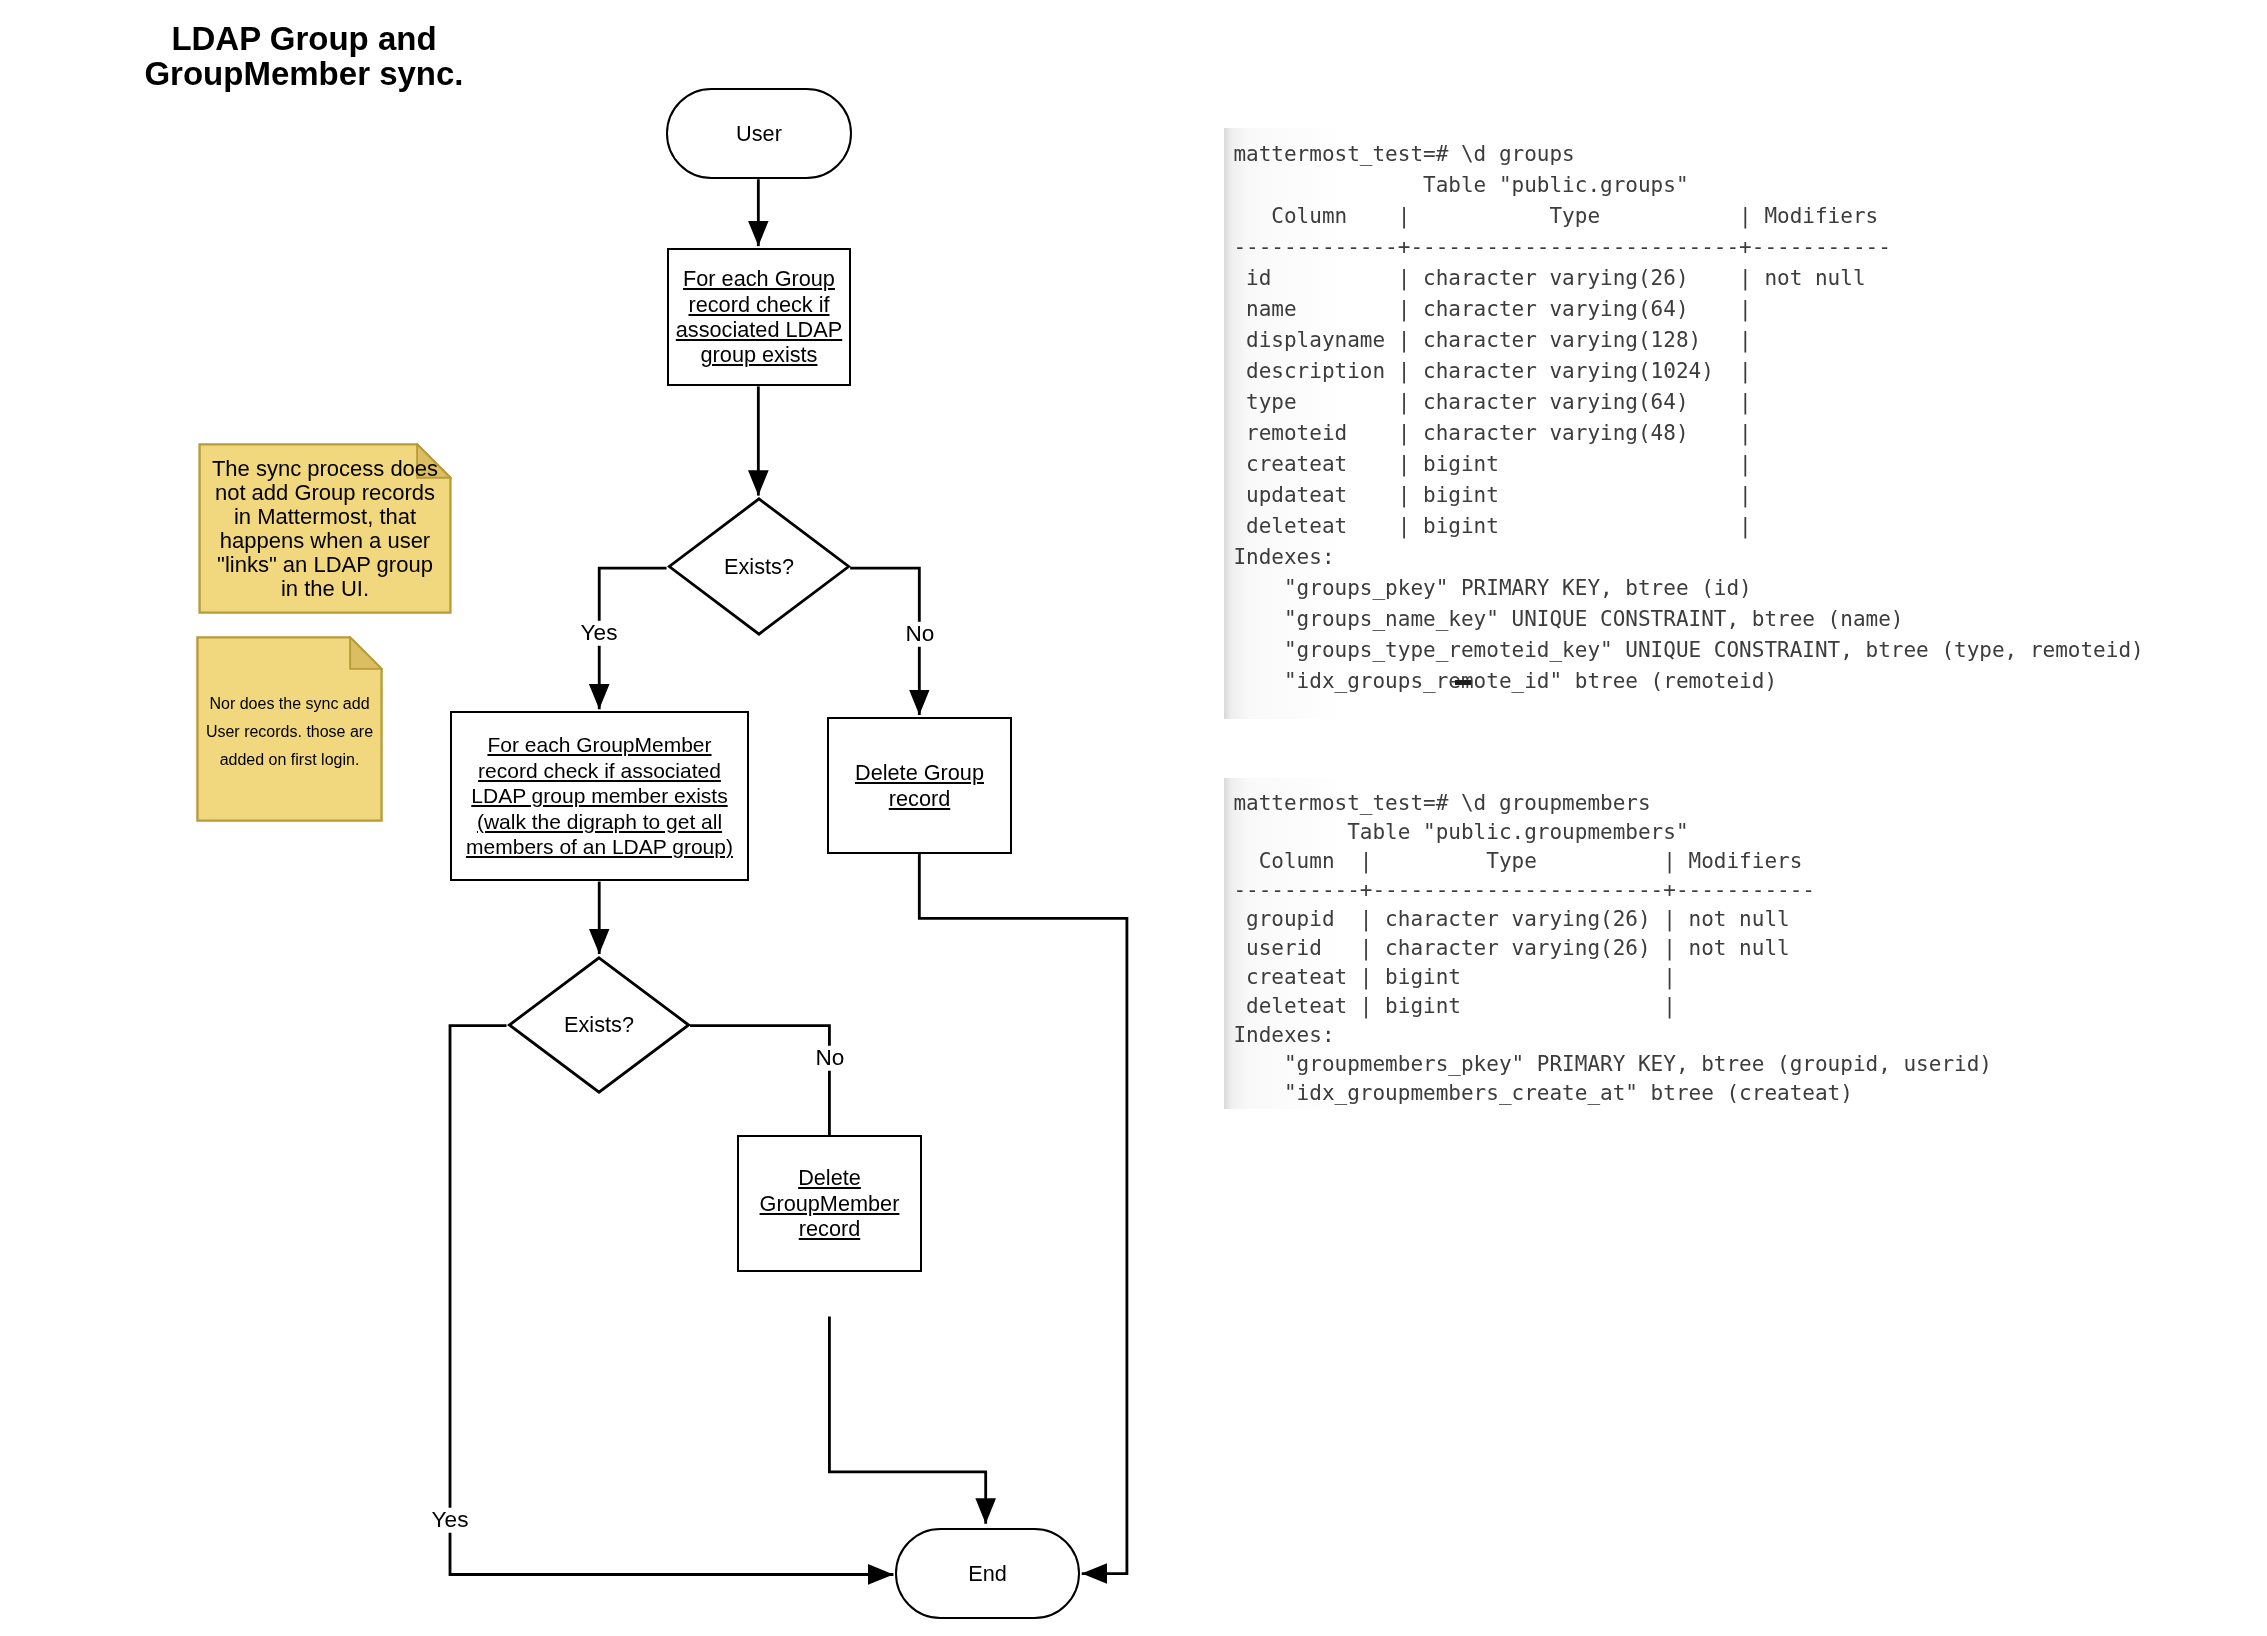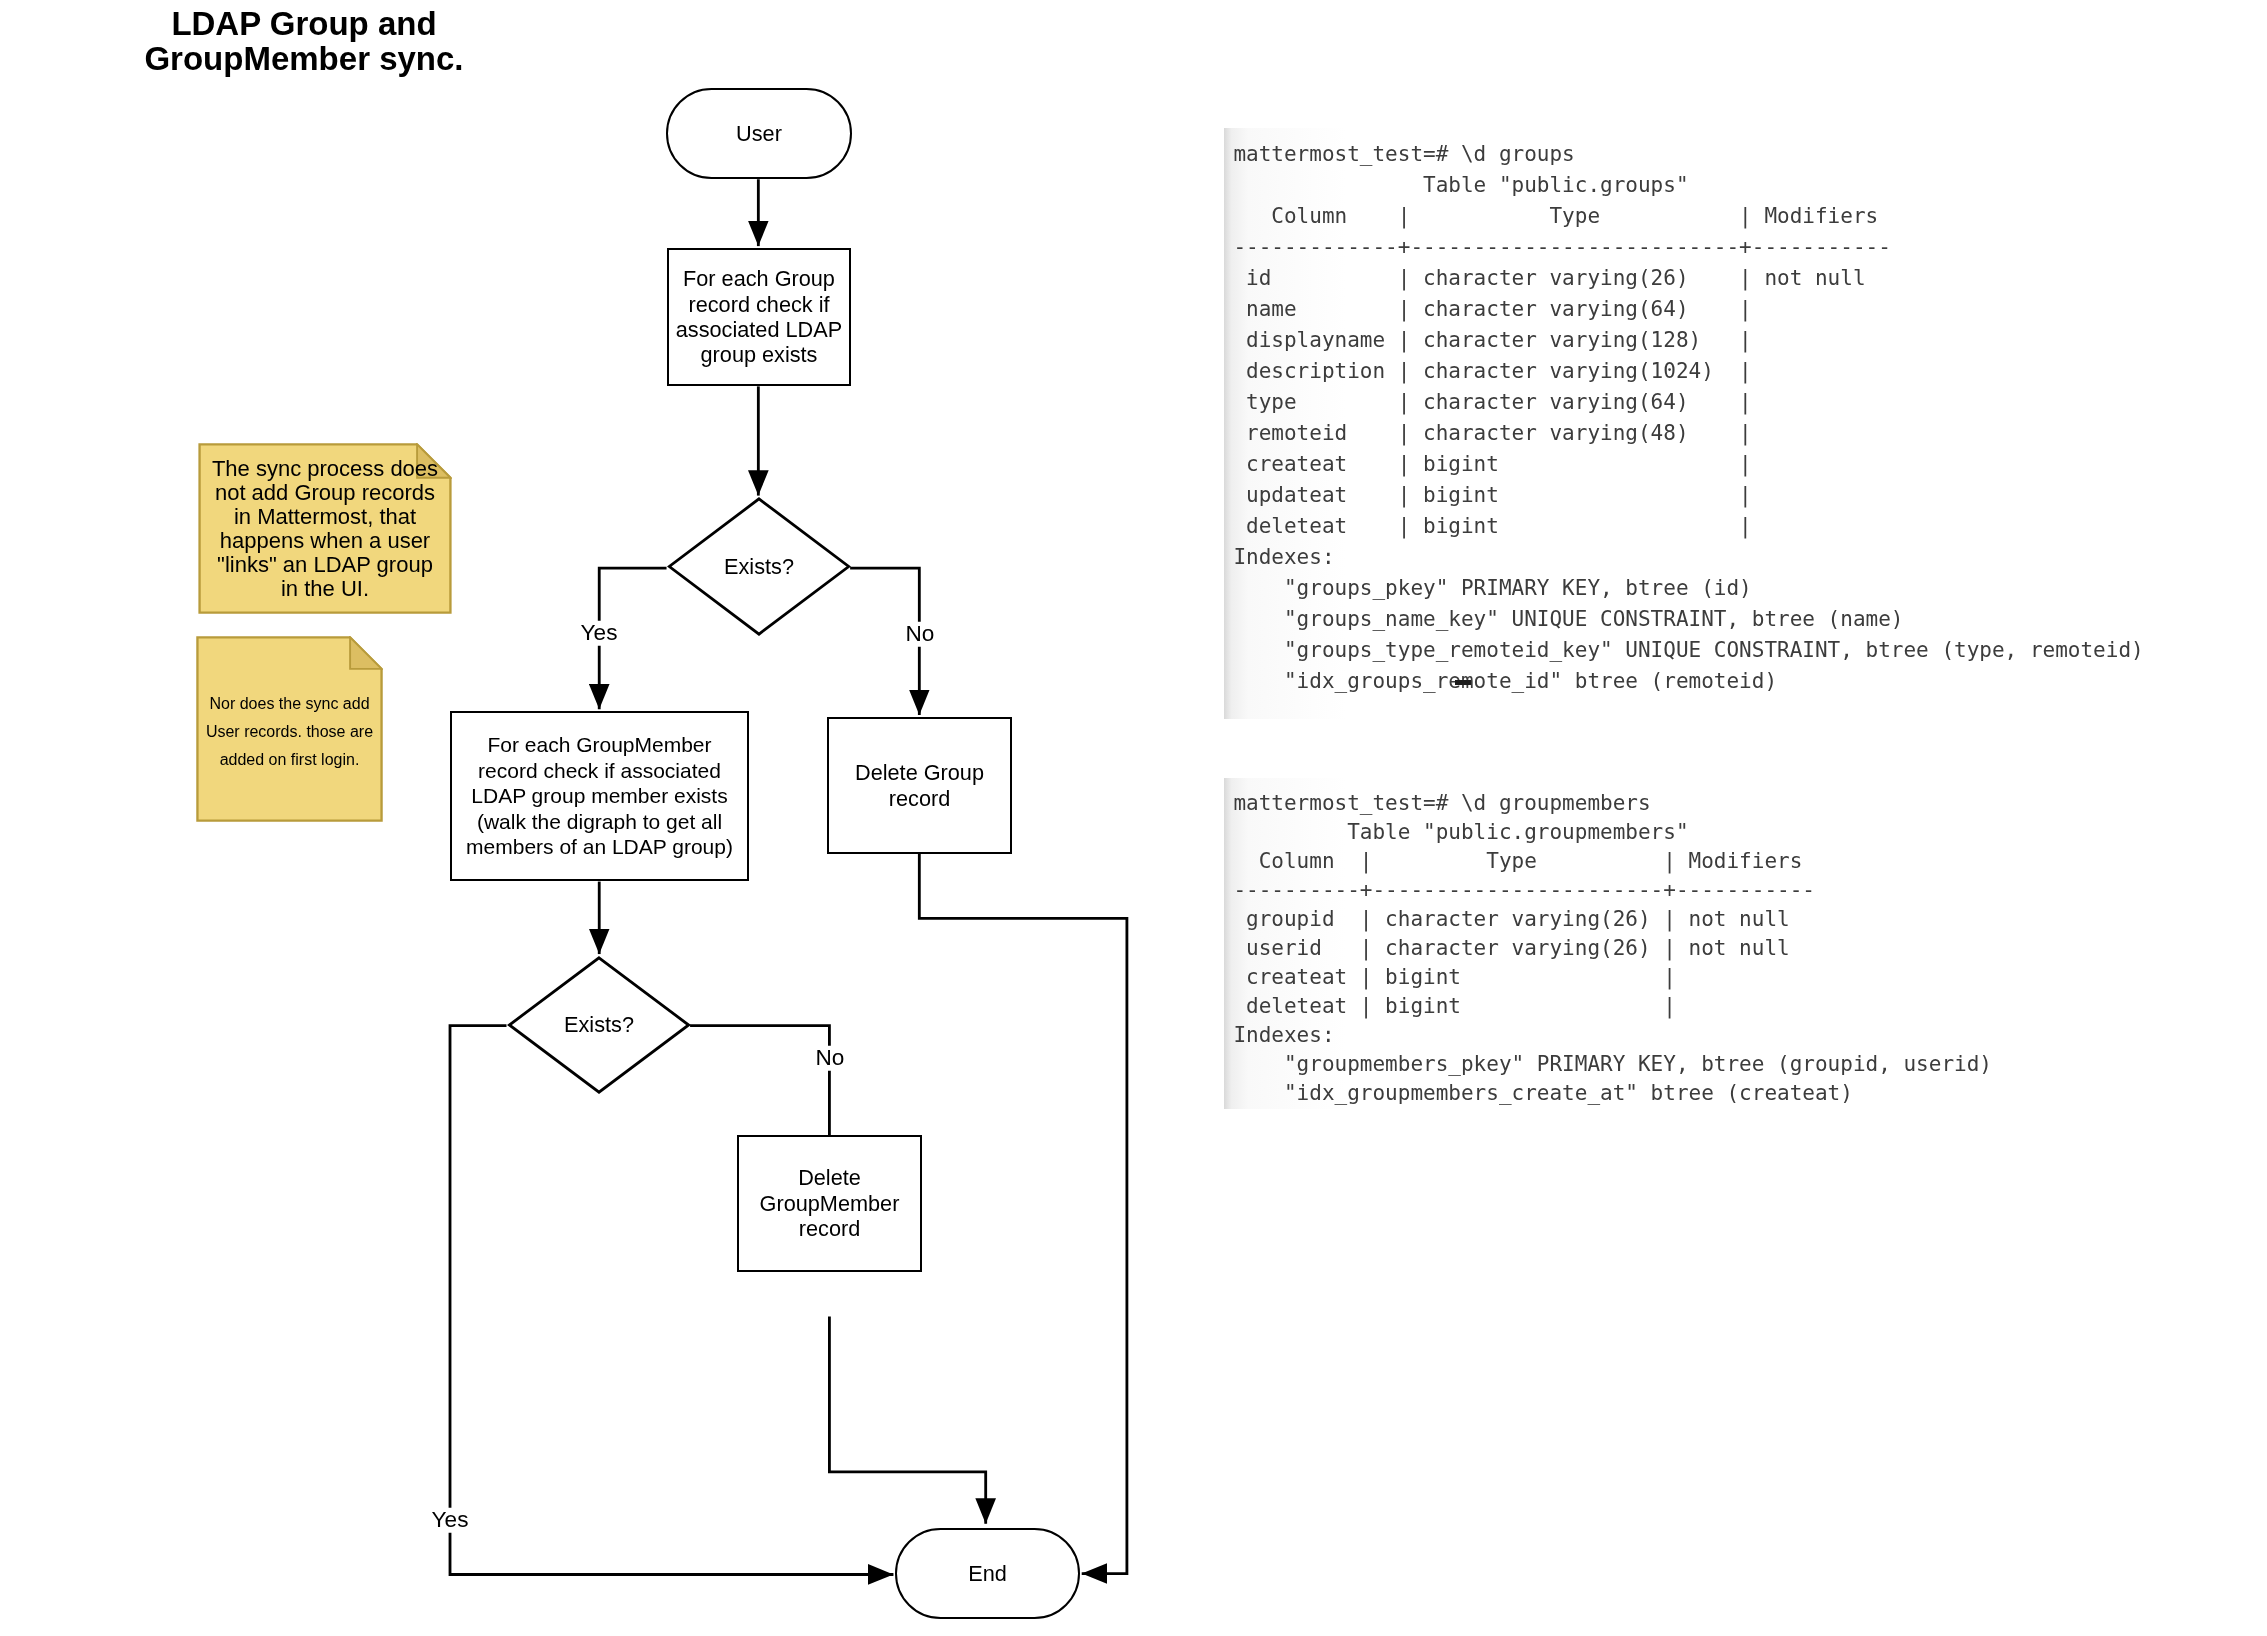--- a/index.html
+++ b/index.html
@@ -2,33 +2,33 @@
 <html style="font-size:15px"><head>
 <meta charset="utf-8">
 <style>
   html,body{margin:0;padding:0;background:#fff;}
   #canvas{
     position:relative;width:2267px;height:1637px;background:#ffffff;overflow:hidden;
     font-family:"Liberation Sans",sans-serif;color:#000;
   }
   #connectors{position:absolute;left:0;top:0;width:2267px;height:1637px;}
   .title{
-    position:absolute;left:139px;top:6px;width:330px;text-align:center;
+    position:absolute;left:139px;top:21px;width:330px;text-align:center;
     font-size:33px;line-height:35px;font-weight:bold;white-space:pre-line;
   }
   .node{
     position:absolute;display:flex;align-items:center;justify-content:center;
     text-align:center;font-size:21.7px;line-height:25.4px;background:#ffffff;
     border:2.8px solid #000;box-sizing:border-box;
   }
   .stadium{border-radius:46px;}
   .diamond{border:none;background:transparent;}
   .diamond svg{position:absolute;left:0;top:0;}
   .diamond .lbl{position:relative;}
-  .proc .lbl{display:block;}
+  .proc .lbl{display:block;text-decoration:underline;}
   .edge-label{
     position:absolute;transform:translate(-50%,-50%);background:#ffffff;
     padding:0 2.8px;font-size:22.6px;line-height:24.5px;margin-top:28px;
   }
   .note{position:absolute;}
   .note svg{position:absolute;left:0;top:0;}
   .note-text{
     position:absolute;left:0;top:0;right:0;bottom:0;display:flex;align-items:center;
     justify-content:center;text-align:center;font-size:22px;line-height:24px;
     padding:5.6px 9.4px;box-sizing:border-box;

